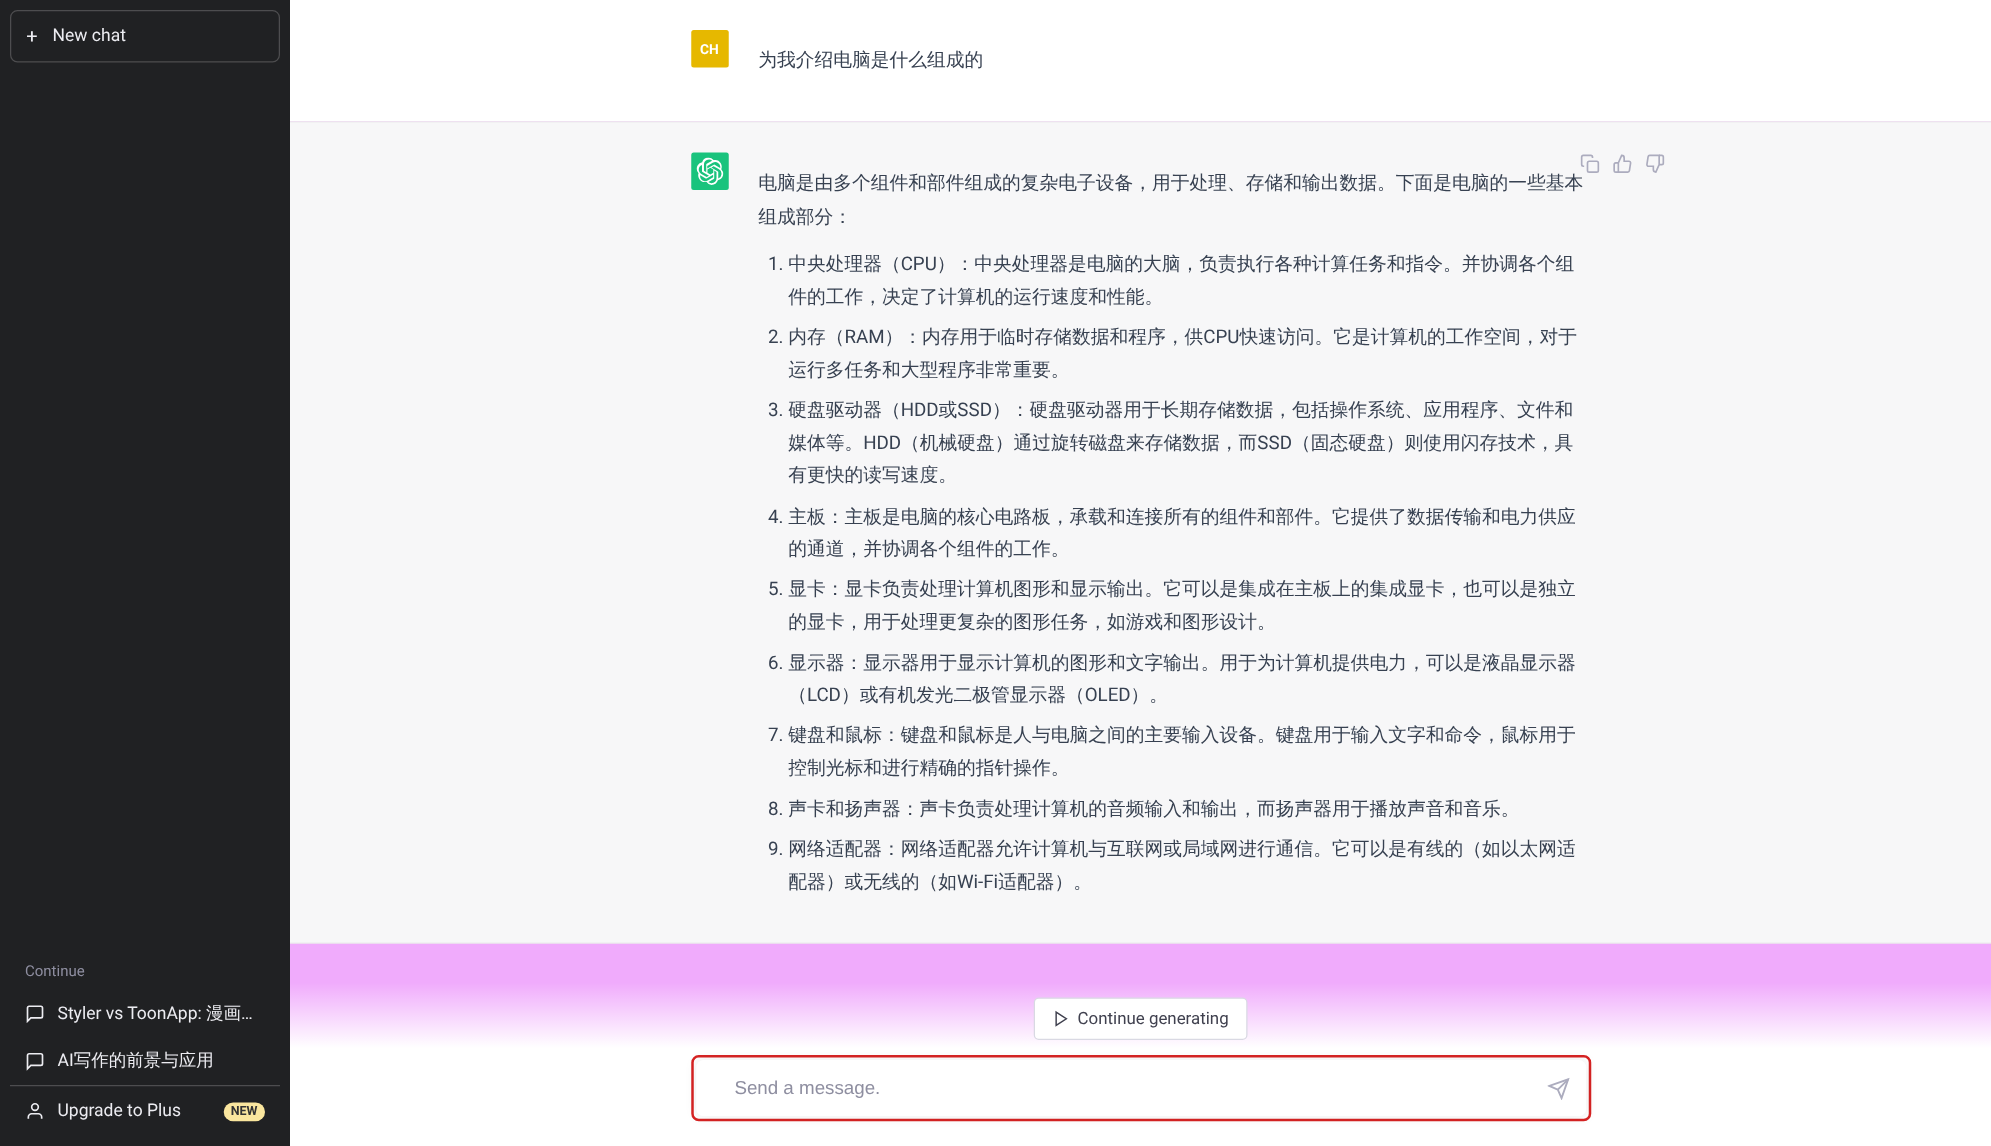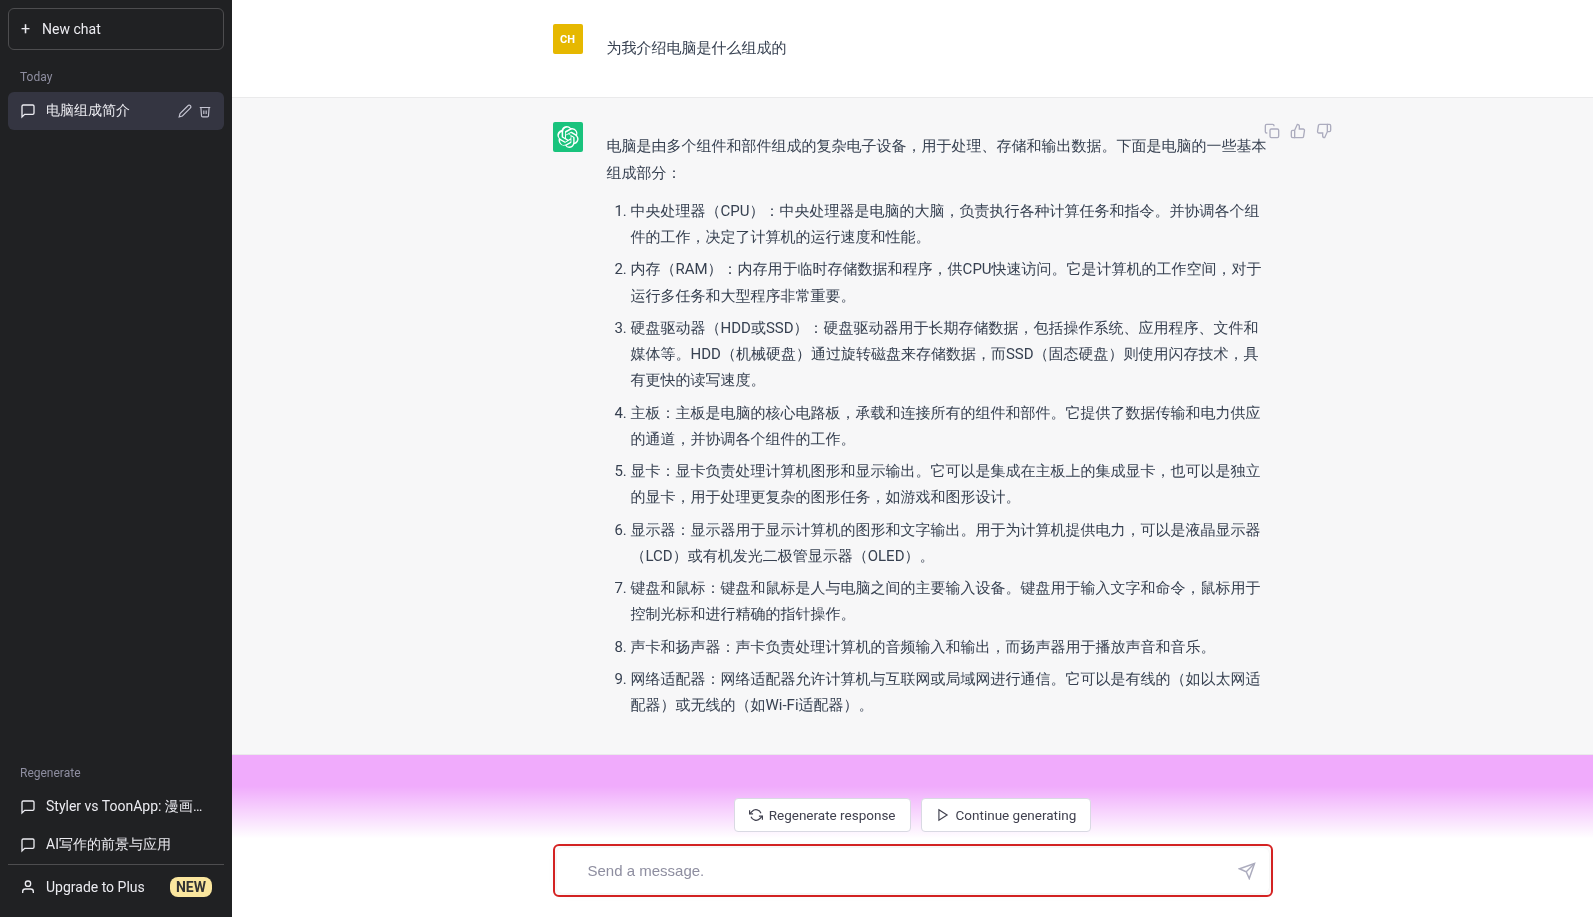--- a/index.html
+++ b/index.html
@@ -88,21 +88,21 @@
       padding: 12px;
       display: flex;
       align-items: center;
       gap: 10px;
       cursor: pointer;
       font-size: 14px;
     }
     .badge-new {
       background: #fae69e;
       color: #333;
-      font-size: 14px;
+      font-size: 10px;
       font-weight: bold;
       padding: 2px 6px;
       border-radius: 8px;
       margin-left: auto;
     }
     
     .main {
       flex: 1;
       display: flex;
       flex-direction: column;
@@ -254,49 +254,24 @@
   </style>
 </head>
 <body>
 
 <div class="sidebar">
   <div class="new-chat-btn">
     <span class="plus-icon">+</span>
     <span>New chat</span>
   </div>
 
-  <div class="sidebar-section">
-    <div class="section-label">Today</div>
-    <div class="chat-item active">
-      <span class="chat-icon">
-        <svg width="16" height="16" viewBox="0 0 24 24" fill="none" stroke="currentColor" stroke-width="2">
-            <path d="M21 15a2 2 0 0 1-2 2H7l-4 4V5a2 2 0 0 1 2-2h14a2 2 0 0 1 2 2z"></path>
-          </svg>
-      </span>
-      <span class="title">电脑组成简介</span>
-      <span class="actions">
-        <span>
-          <svg width="14" height="14" viewBox="0 0 24 24" fill="none" stroke="currentColor" stroke-width="2">
-              <path d="M17 3a2.85 2.85 0 1 1 4 4L7.5 20.5 2 22l1.5-5.5L17 3z"></path>
-            </svg>
-        </span>
-        <span>
-          <svg width="14" height="14" viewBox="0 0 24 24" fill="none" stroke="currentColor" stroke-width="2">
-              <polyline points="3 6 5 6 21 6"></polyline>
-              <path d="M19 6l-1 14a2 2 0 0 1-2 2H8a2 2 0 0 1-2-2L5 6"></path>
-              <path d="M10 11v6M14 11v6"></path>
-            </svg>
-        </span>
-      </span>
-    </div>
-  </div>
 
   <div class="sidebar-bottom">
     <div class="sidebar-section">
-      <div class="section-label">Regenerate</div>
+      <div class="section-label">Continue</div>
       <div class="chat-item">
         <span class="chat-icon">
           <svg width="16" height="16" viewBox="0 0 24 24" fill="none" stroke="currentColor" stroke-width="2">
               <path d="M21 15a2 2 0 0 1-2 2H7l-4 4V5a2 2 0 0 1 2-2h14a2 2 0 0 1 2 2z"></path>
             </svg>
         </span>
         <span class="title">Styler vs ToonApp: 漫画脸优势</span>
       </div>
       <div class="chat-item">
         <span class="chat-icon">
@@ -378,30 +353,20 @@
       </div>
     </div>
 
   </div>
 
   <div class="input-area">
     <div class="action-buttons-row">
       <div class="action-btn">
         <span>
           <svg width="14" height="14" viewBox="0 0 24 24" fill="none" stroke="currentColor" stroke-width="2">
-              <polyline points="1 4 1 10 7 10"></polyline>
-              <polyline points="23 20 23 14 17 14"></polyline>
-              <path d="M20.5 9A9 9 0 0 0 5.6 5.6L1 10m22 4l-4.6 4.4A9 9 0 0 1 3.5 15"></path>
-            </svg>
-        </span>
-        <span>Regenerate response</span>
-      </div>
-      <div class="action-btn">
-        <span>
-          <svg width="14" height="14" viewBox="0 0 24 24" fill="none" stroke="currentColor" stroke-width="2">
               <polygon points="5 3 19 12 5 21 5 3"></polygon>
             </svg>
         </span>
         <span>Continue generating</span>
       </div>
     </div>
     <div class="input-wrapper">
       <input class="input-box" type="text" placeholder="Send a message." style="">
       <span class="send-btn">
         <svg width="18" height="18" viewBox="0 0 24 24" fill="none" stroke="currentColor" stroke-width="2">

